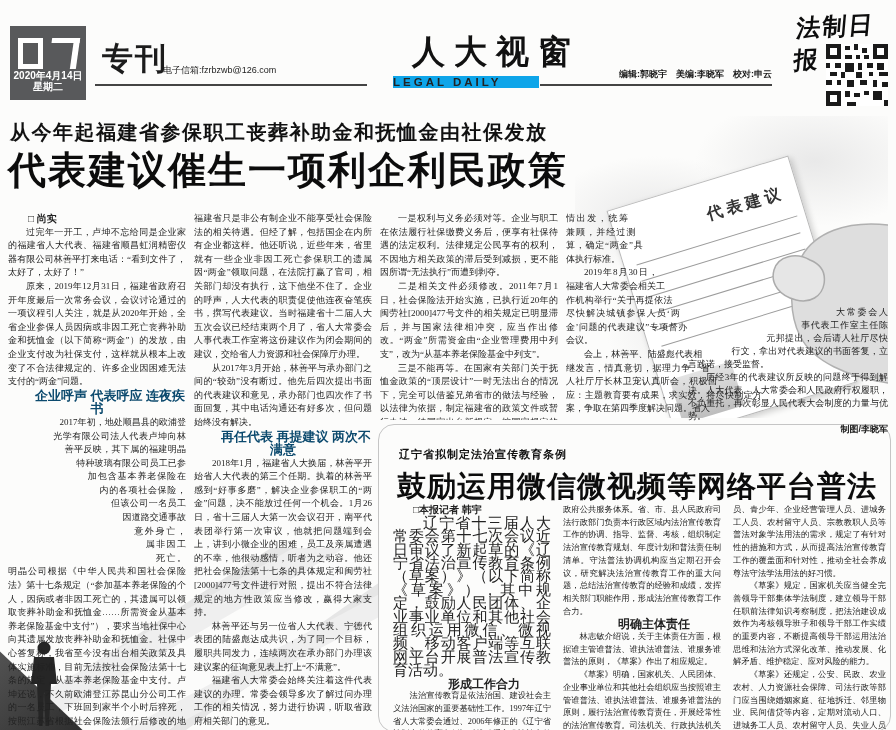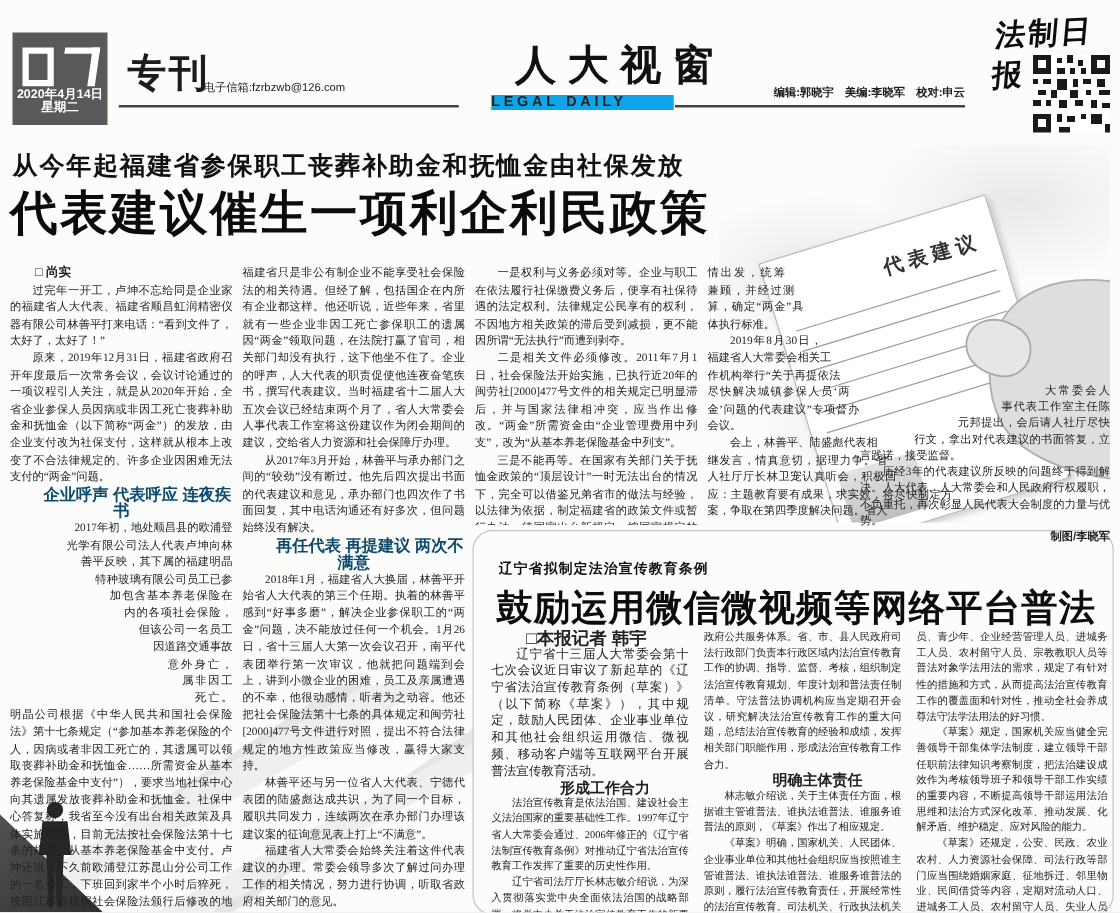--- a/index.html
+++ b/index.html
@@ -81,23 +81,23 @@
   .box-kicker{position:absolute;left:20px;top:22px;font-family:"Liberation Sans",sans-serif;
               font-size:11px;font-weight:bold;letter-spacing:1px;color:#111;}
   .box-head{position:absolute;left:18px;top:42px;font-family:"Liberation Sans",sans-serif;
             font-size:29px;font-weight:bold;letter-spacing:1px;color:#0c0c0c;white-space:nowrap;}
   .bcol{position:absolute;top:79px;height:227px;font-size:8.3px;line-height:12.7px;text-align:justify;overflow:hidden;}
   .bcol p{margin:0;text-indent:2em;}
   .bcol p.noind{text-indent:0;}
   .bcolA{left:14px;width:158px;}
   .bcolB{left:184px;width:158px;}
   .bcolC{left:354px;width:153px;}
-  .bbyline{font-family:"Liberation Sans",sans-serif;font-weight:bold;font-size:14px;margin:0 0 9px 0;text-indent:0;}
+  .bbyline{font-family:"Liberation Sans",sans-serif;font-weight:bold;font-size:10px;margin:0 0 9px 0;text-indent:0;}
   .bsub{font-family:"Liberation Sans",sans-serif;font-weight:bold;font-size:12px;text-align:center;margin:8px 0 6px 0;text-indent:0;}
-  .blede{font-size:10px;line-height:13.4px;}
+  .blede{font-size:15px;line-height:13.4px;}
 </style>
 </head>
 <body>
 
 <div class="page">
 
   <div class="abs pagebox">
     <div class="digits">
       <span class="d0"></span>
       <span class="d7"></span>

